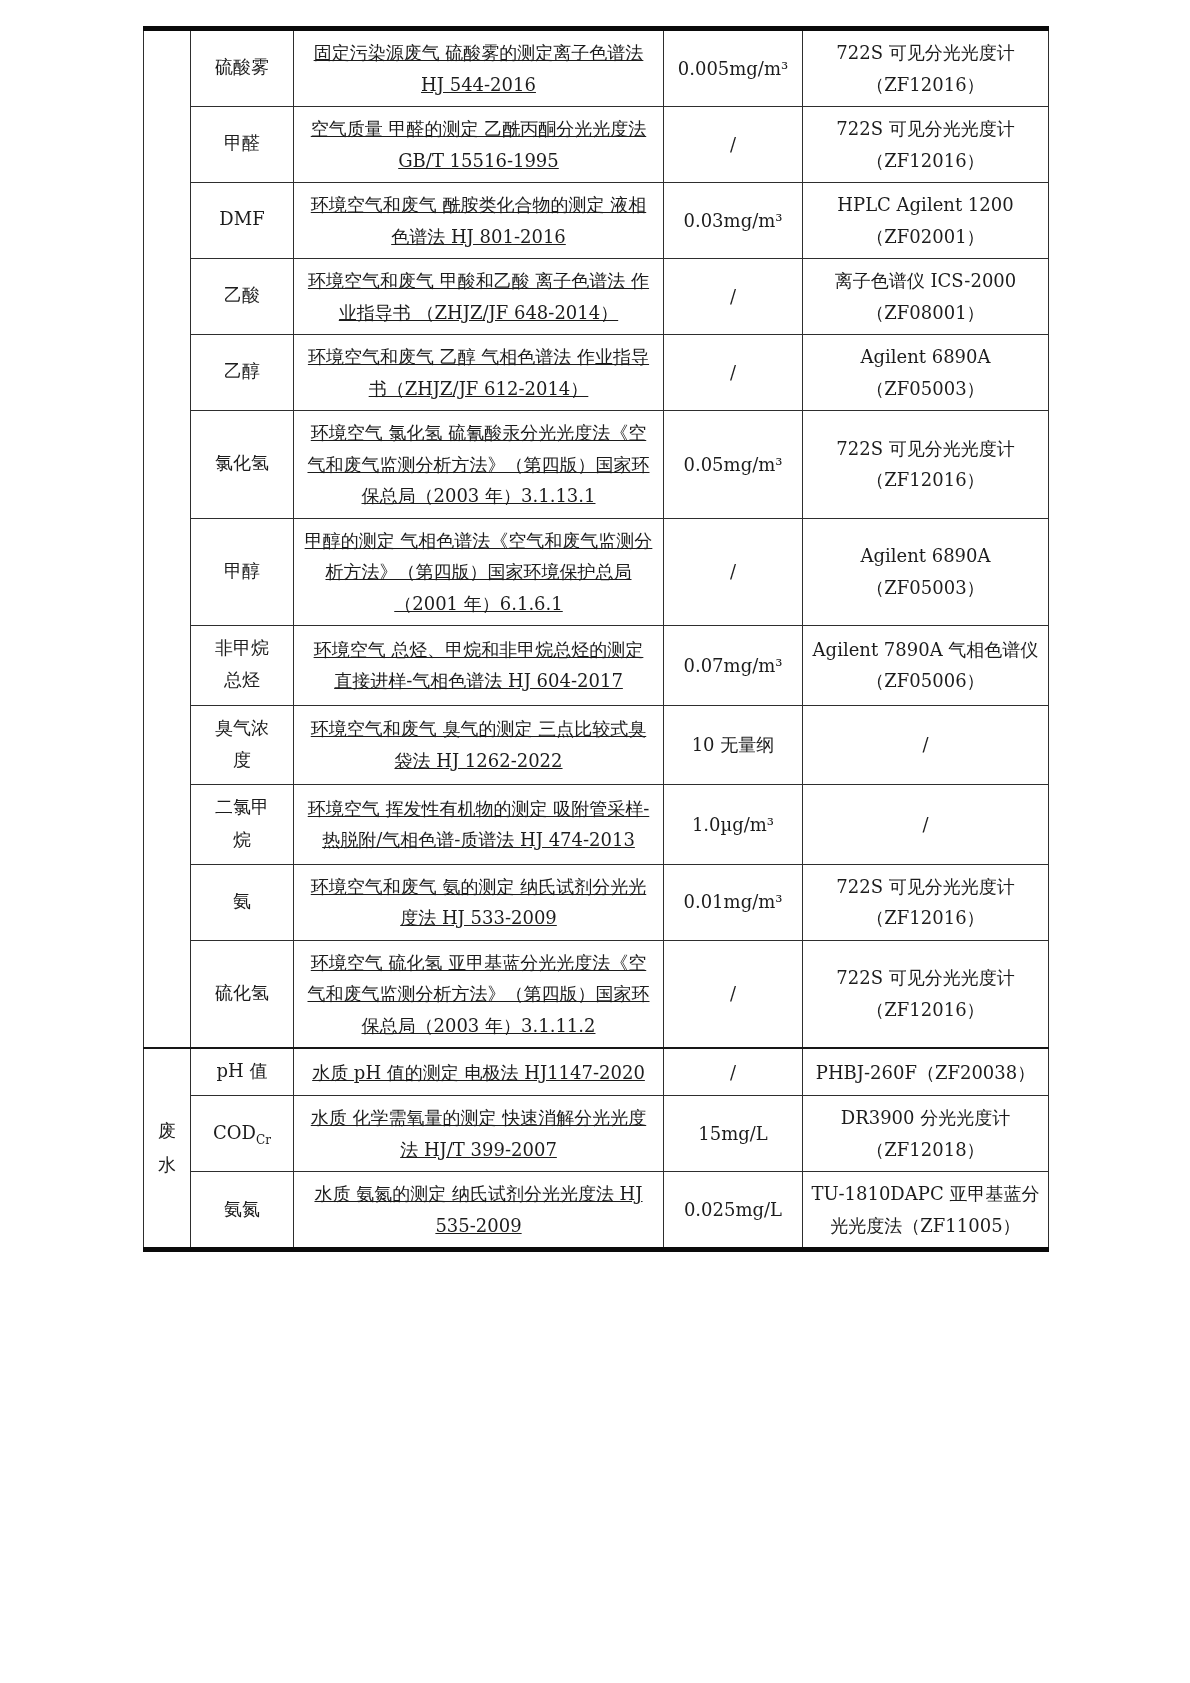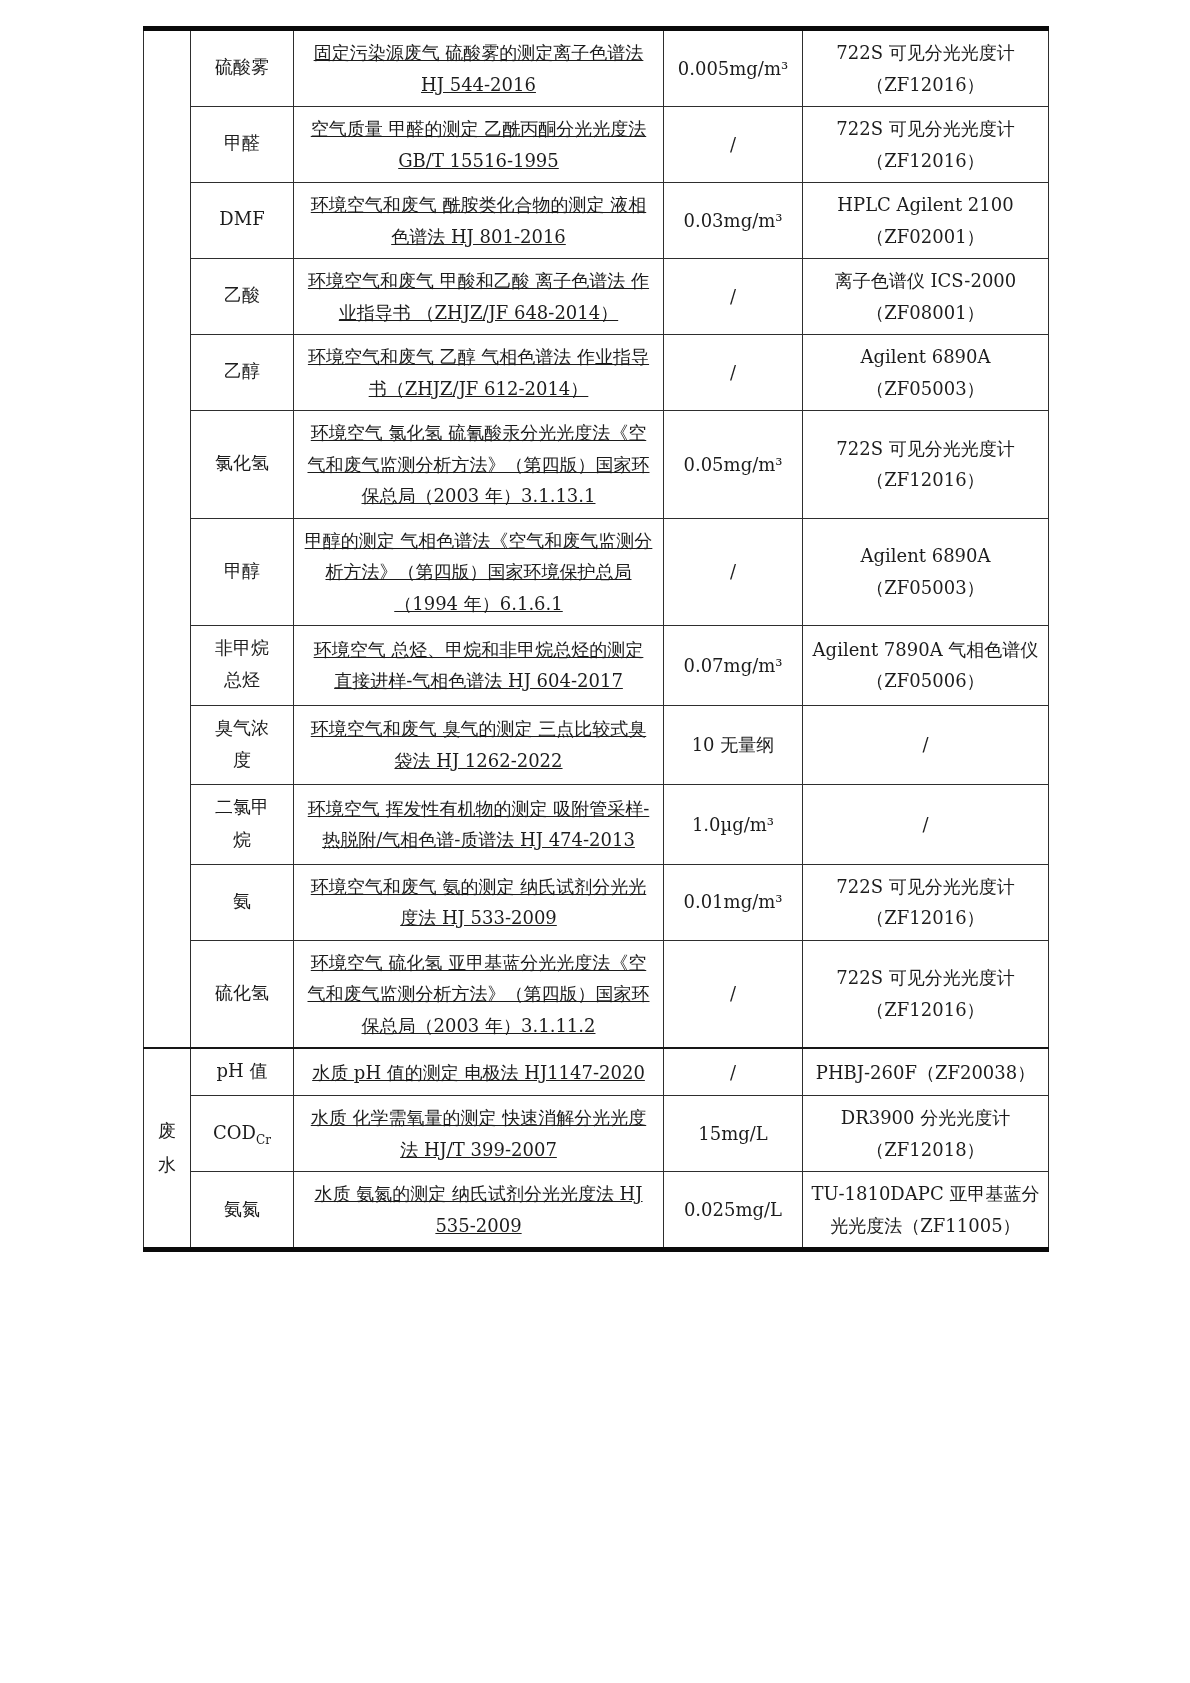--- a/index.html
+++ b/index.html
@@ -61,21 +61,21 @@
       <tr>
         <td class="c-poll"><span class="poll-wrap"><span>甲醛</span><sub></sub></span></td>
         <td class="c-method">空气质量 甲醛的测定 乙酰丙酮分光光度法 GB/T 15516-1995</td>
         <td class="c-limit">/</td>
         <td class="c-instr">722S 可见分光光度计（ZF12016）</td>
       </tr>
       <tr>
         <td class="c-poll"><span class="poll-wrap"><span>DMF</span><sub></sub></span></td>
         <td class="c-method">环境空气和废气 酰胺类化合物的测定 液相色谱法 HJ 801-2016</td>
         <td class="c-limit">0.03mg/m³</td>
-        <td class="c-instr">HPLC Agilent 2100（ZF02001）</td>
+        <td class="c-instr">HPLC Agilent 1200（ZF02001）</td>
       </tr>
       <tr>
         <td class="c-poll"><span class="poll-wrap"><span>乙酸</span><sub></sub></span></td>
         <td class="c-method">环境空气和废气 甲酸和乙酸 离子色谱法 作业指导书 （ZHJZ/JF 648-2014）</td>
         <td class="c-limit">/</td>
         <td class="c-instr">离子色谱仪 ICS-2000（ZF08001）</td>
       </tr>
       <tr>
         <td class="c-poll"><span class="poll-wrap"><span>乙醇</span><sub></sub></span></td>
         <td class="c-method">环境空气和废气 乙醇 气相色谱法 作业指导书（ZHJZ/JF 612-2014）</td>
@@ -83,21 +83,21 @@
         <td class="c-instr">Agilent 6890A（ZF05003）</td>
       </tr>
       <tr>
         <td class="c-poll"><span class="poll-wrap"><span>氯化氢</span><sub></sub></span></td>
         <td class="c-method">环境空气 氯化氢 硫氰酸汞分光光度法《空气和废气监测分析方法》（第四版）国家环保总局（2003 年）3.1.13.1</td>
         <td class="c-limit">0.05mg/m³</td>
         <td class="c-instr">722S 可见分光光度计（ZF12016）</td>
       </tr>
       <tr>
         <td class="c-poll"><span class="poll-wrap"><span>甲醇</span><sub></sub></span></td>
-        <td class="c-method">甲醇的测定 气相色谱法《空气和废气监测分析方法》（第四版）国家环境保护总局（1994 年）6.1.6.1</td>
+        <td class="c-method">甲醇的测定 气相色谱法《空气和废气监测分析方法》（第四版）国家环境保护总局（2001 年）6.1.6.1</td>
         <td class="c-limit">/</td>
         <td class="c-instr">Agilent 6890A（ZF05003）</td>
       </tr>
       <tr>
         <td class="c-poll"><span class="poll-wrap"><span>非甲烷总烃</span><sub></sub></span></td>
         <td class="c-method">环境空气 总烃、甲烷和非甲烷总烃的测定 直接进样-气相色谱法 HJ 604-2017</td>
         <td class="c-limit">0.07mg/m³</td>
         <td class="c-instr">Agilent 7890A 气相色谱仪（ZF05006）</td>
       </tr>
       <tr>

